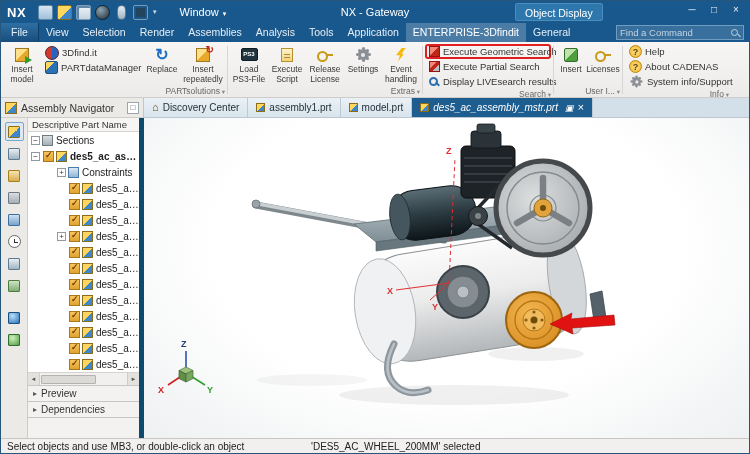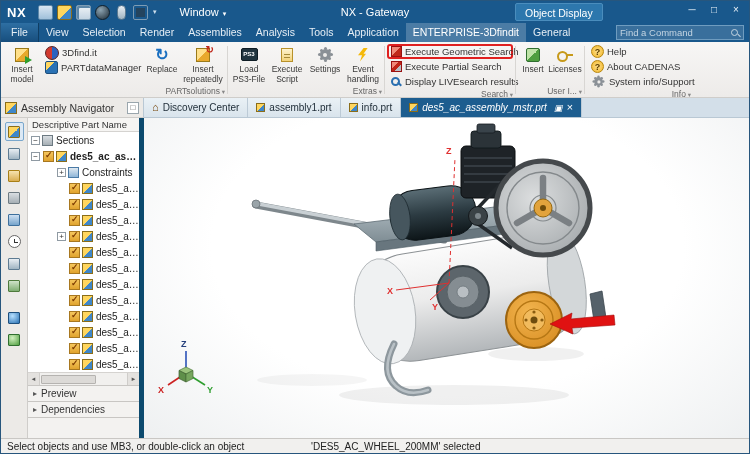--- a/index.html
+++ b/index.html
@@ -281,20 +281,26 @@
           <span>Load PS3-File</span>
         </div>
         <div class="rbtn">
           <span class="ricon">
               <span class="ic-script"></span>
             </span>
           <span>Execute Script</span>
         </div>
         <div class="rbtn">
           <span class="ricon">
+              <span class="ic-key"></span>
+            </span>
+          <span>Release License</span>
+        </div>
+        <div class="rbtn">
+          <span class="ricon">
               <span class="ic-gear"></span>
             </span>
           <span>Settings</span>
         </div>
         <div class="rbtn">
           <span class="ricon">
               <span class="ic-bolt"></span>
             </span>
           <span>Event handling</span>
         </div>
@@ -373,21 +379,21 @@
     <span class="dtab">
       <span class="home-g">⌂</span>
       <span>Discovery Center</span>
     </span>
     <span class="dtab">
       <span class="part-g"></span>
       <span>assembly1.prt</span>
     </span>
     <span class="dtab">
       <span class="part-g"></span>
-      <span>info.prt</span>
+      <span>model.prt</span>
     </span>
     <span class="dtab dtab-active">
       <span class="part-g"></span>
       <span>des5_ac_assembly_mstr.prt</span>
       <span class="pin-g">▣</span>
       <span class="x-g">×</span>
     </span>
   </div>
 
   <div class="resbar">

